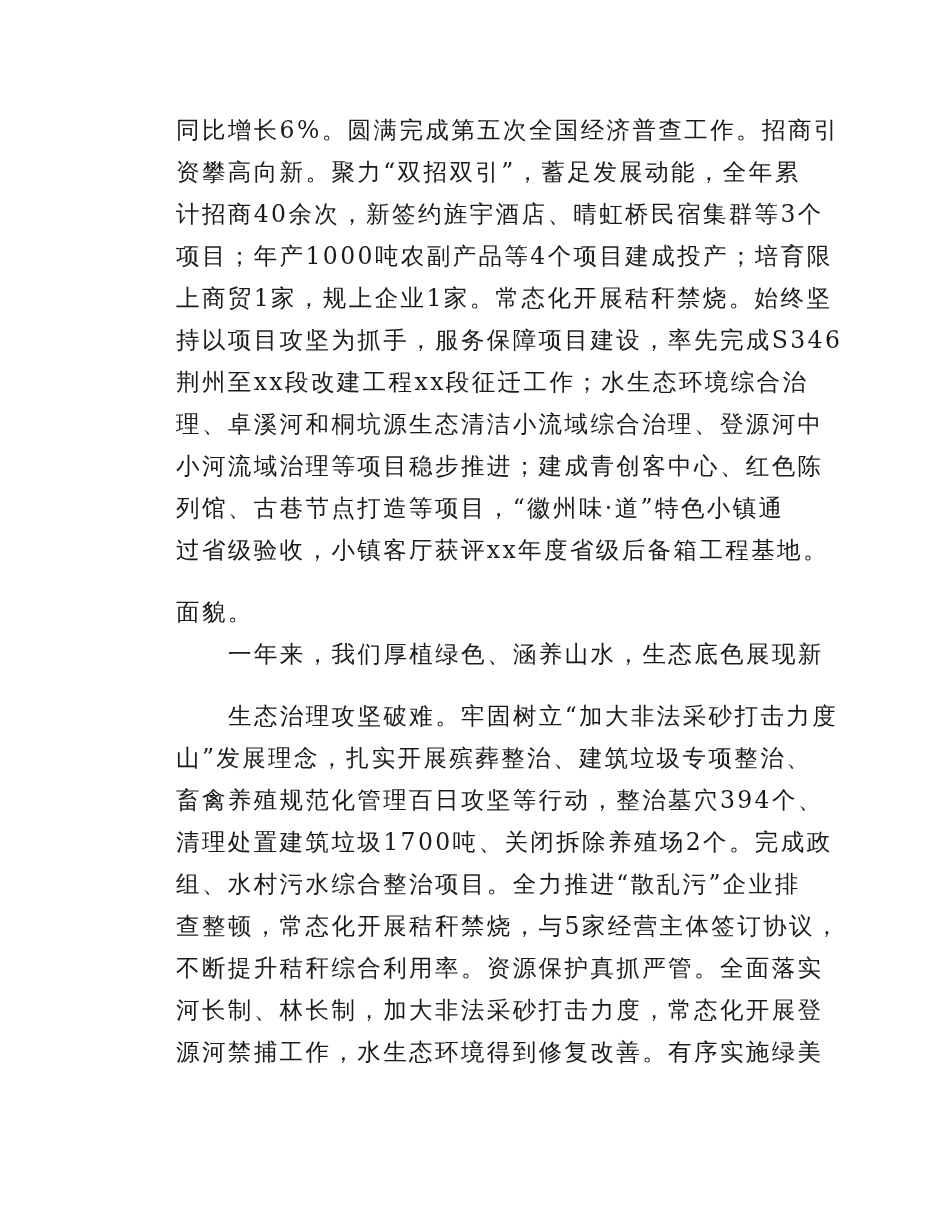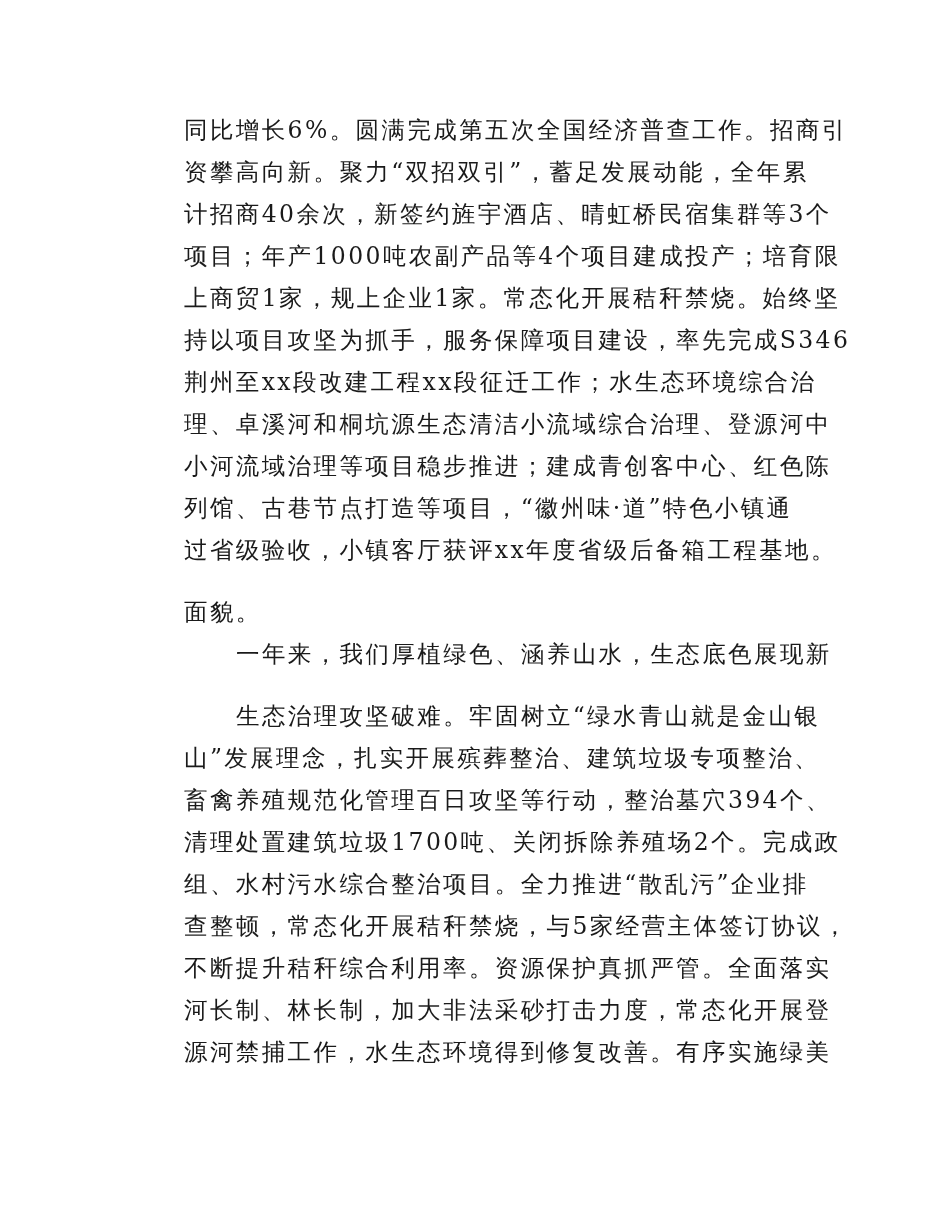--- a/index.html
+++ b/index.html
@@ -5,21 +5,21 @@
   html, body { margin: 0; padding: 0; background: #ffffff; }
   body { width: 950px; height: 1230px; position: relative; overflow: hidden; }
   .page { position: absolute; left: 172px; top: 109px; width: 626px; }
   .para {
     font-family: "DejaVu Serif", "Liberation Serif", serif;
     font-size: 23.5px;
     line-height: 42px;
     color: #1a1a1a;
     letter-spacing: 2.4px;
     text-align: justify;
-    margin: 0 0 20px 12px;
+    margin: 0 0 20px 4px;
   }
   .line { display: block; white-space: nowrap; height: 42px; }
   .indent { padding-left: 52px; }
 </style>
 </head>
 <body>
 
 <div class="page">
   <div class="para">
     <span class="line">同比增长6%。圆满完成第五次全国经济普查工作。招商引</span>
@@ -34,21 +34,21 @@
     <span class="line">列馆、古巷节点打造等项目，“徽州味·道”特色小镇通</span>
     <span class="line">过省级验收，小镇客厅获评xx年度省级后备箱工程基地。</span>
   </div>
 
   <div class="para">
     <span class="line">面貌。</span>
     <span class="line indent">一年来，我们厚植绿色、涵养山水，生态底色展现新</span>
   </div>
 
   <div class="para">
-    <span class="line indent">生态治理攻坚破难。牢固树立“绿水青山就是金山银</span>
+    <span class="line indent">生态治理攻坚破难。牢固树立“加大非法采砂打击力度</span>
     <span class="line">山”发展理念，扎实开展殡葬整治、建筑垃圾专项整治、</span>
     <span class="line">畜禽养殖规范化管理百日攻坚等行动，整治墓穴394个、</span>
     <span class="line">清理处置建筑垃圾1700吨、关闭拆除养殖场2个。完成政</span>
     <span class="line">组、水村污水综合整治项目。全力推进“散乱污”企业排</span>
     <span class="line">查整顿，常态化开展秸秆禁烧，与5家经营主体签订协议，</span>
     <span class="line">不断提升秸秆综合利用率。资源保护真抓严管。全面落实</span>
     <span class="line">河长制、林长制，加大非法采砂打击力度，常态化开展登</span>
     <span class="line">源河禁捕工作，水生态环境得到修复改善。有序实施绿美</span>
   </div>
 </div>

